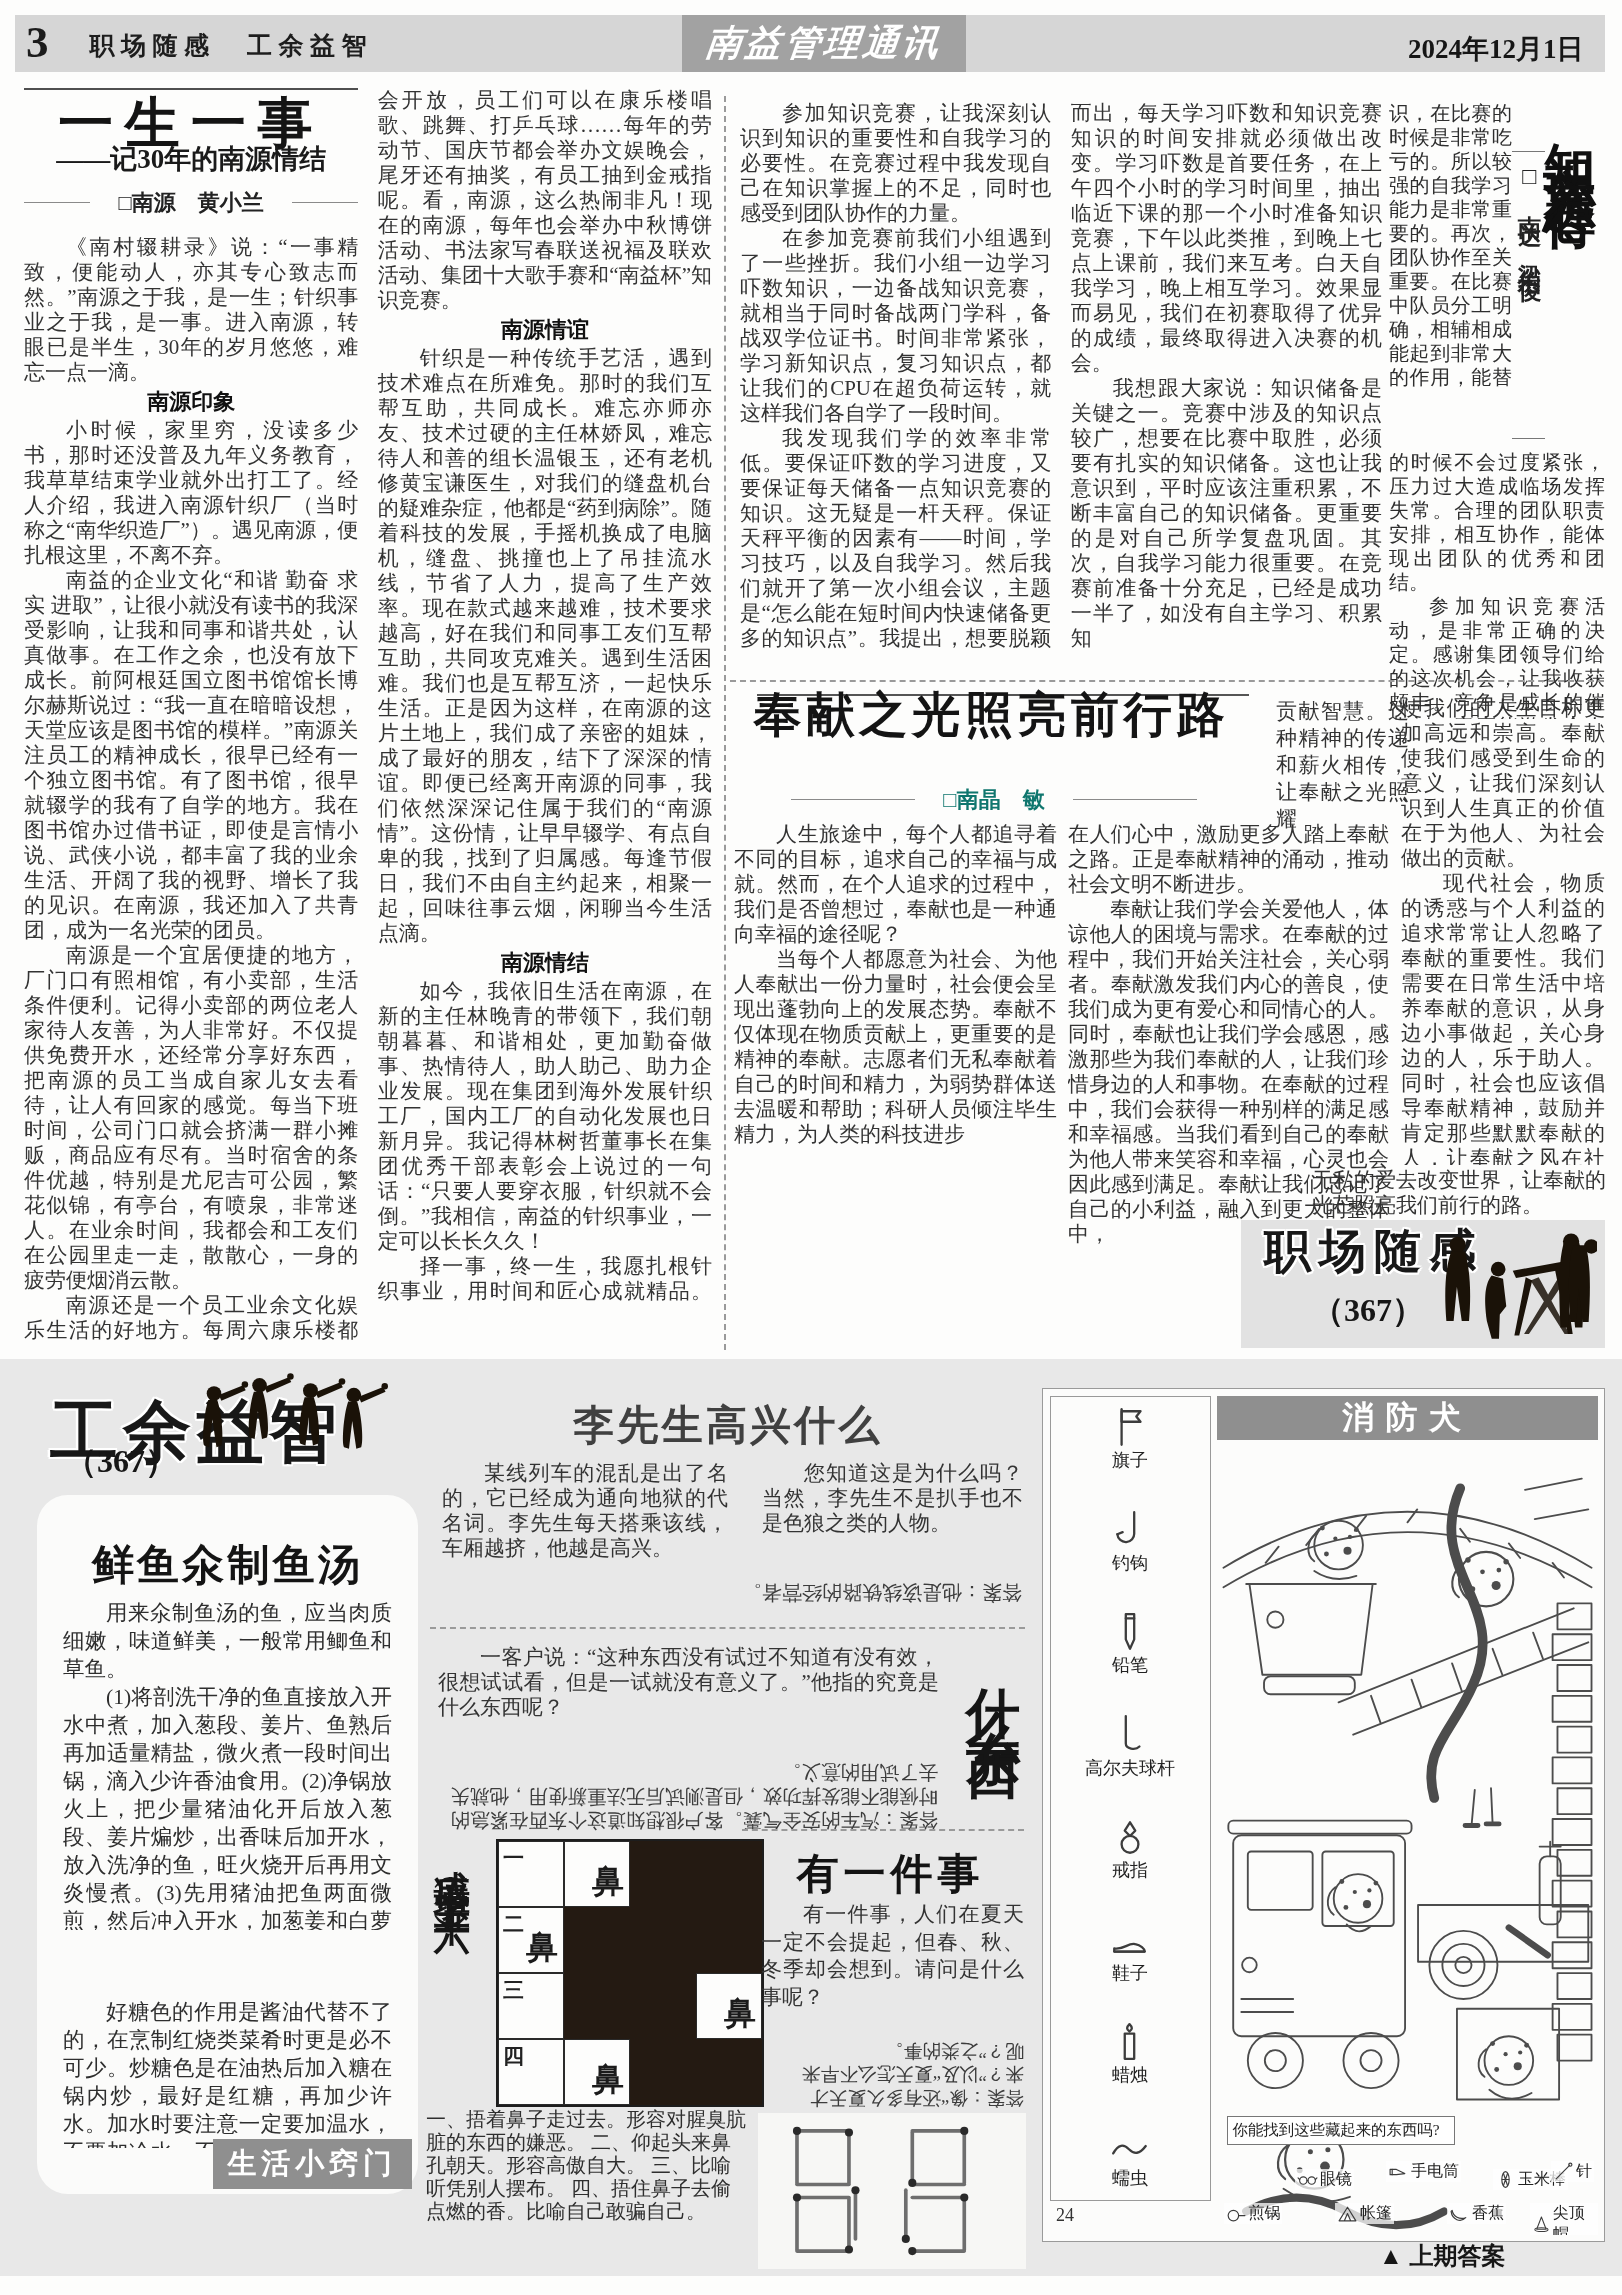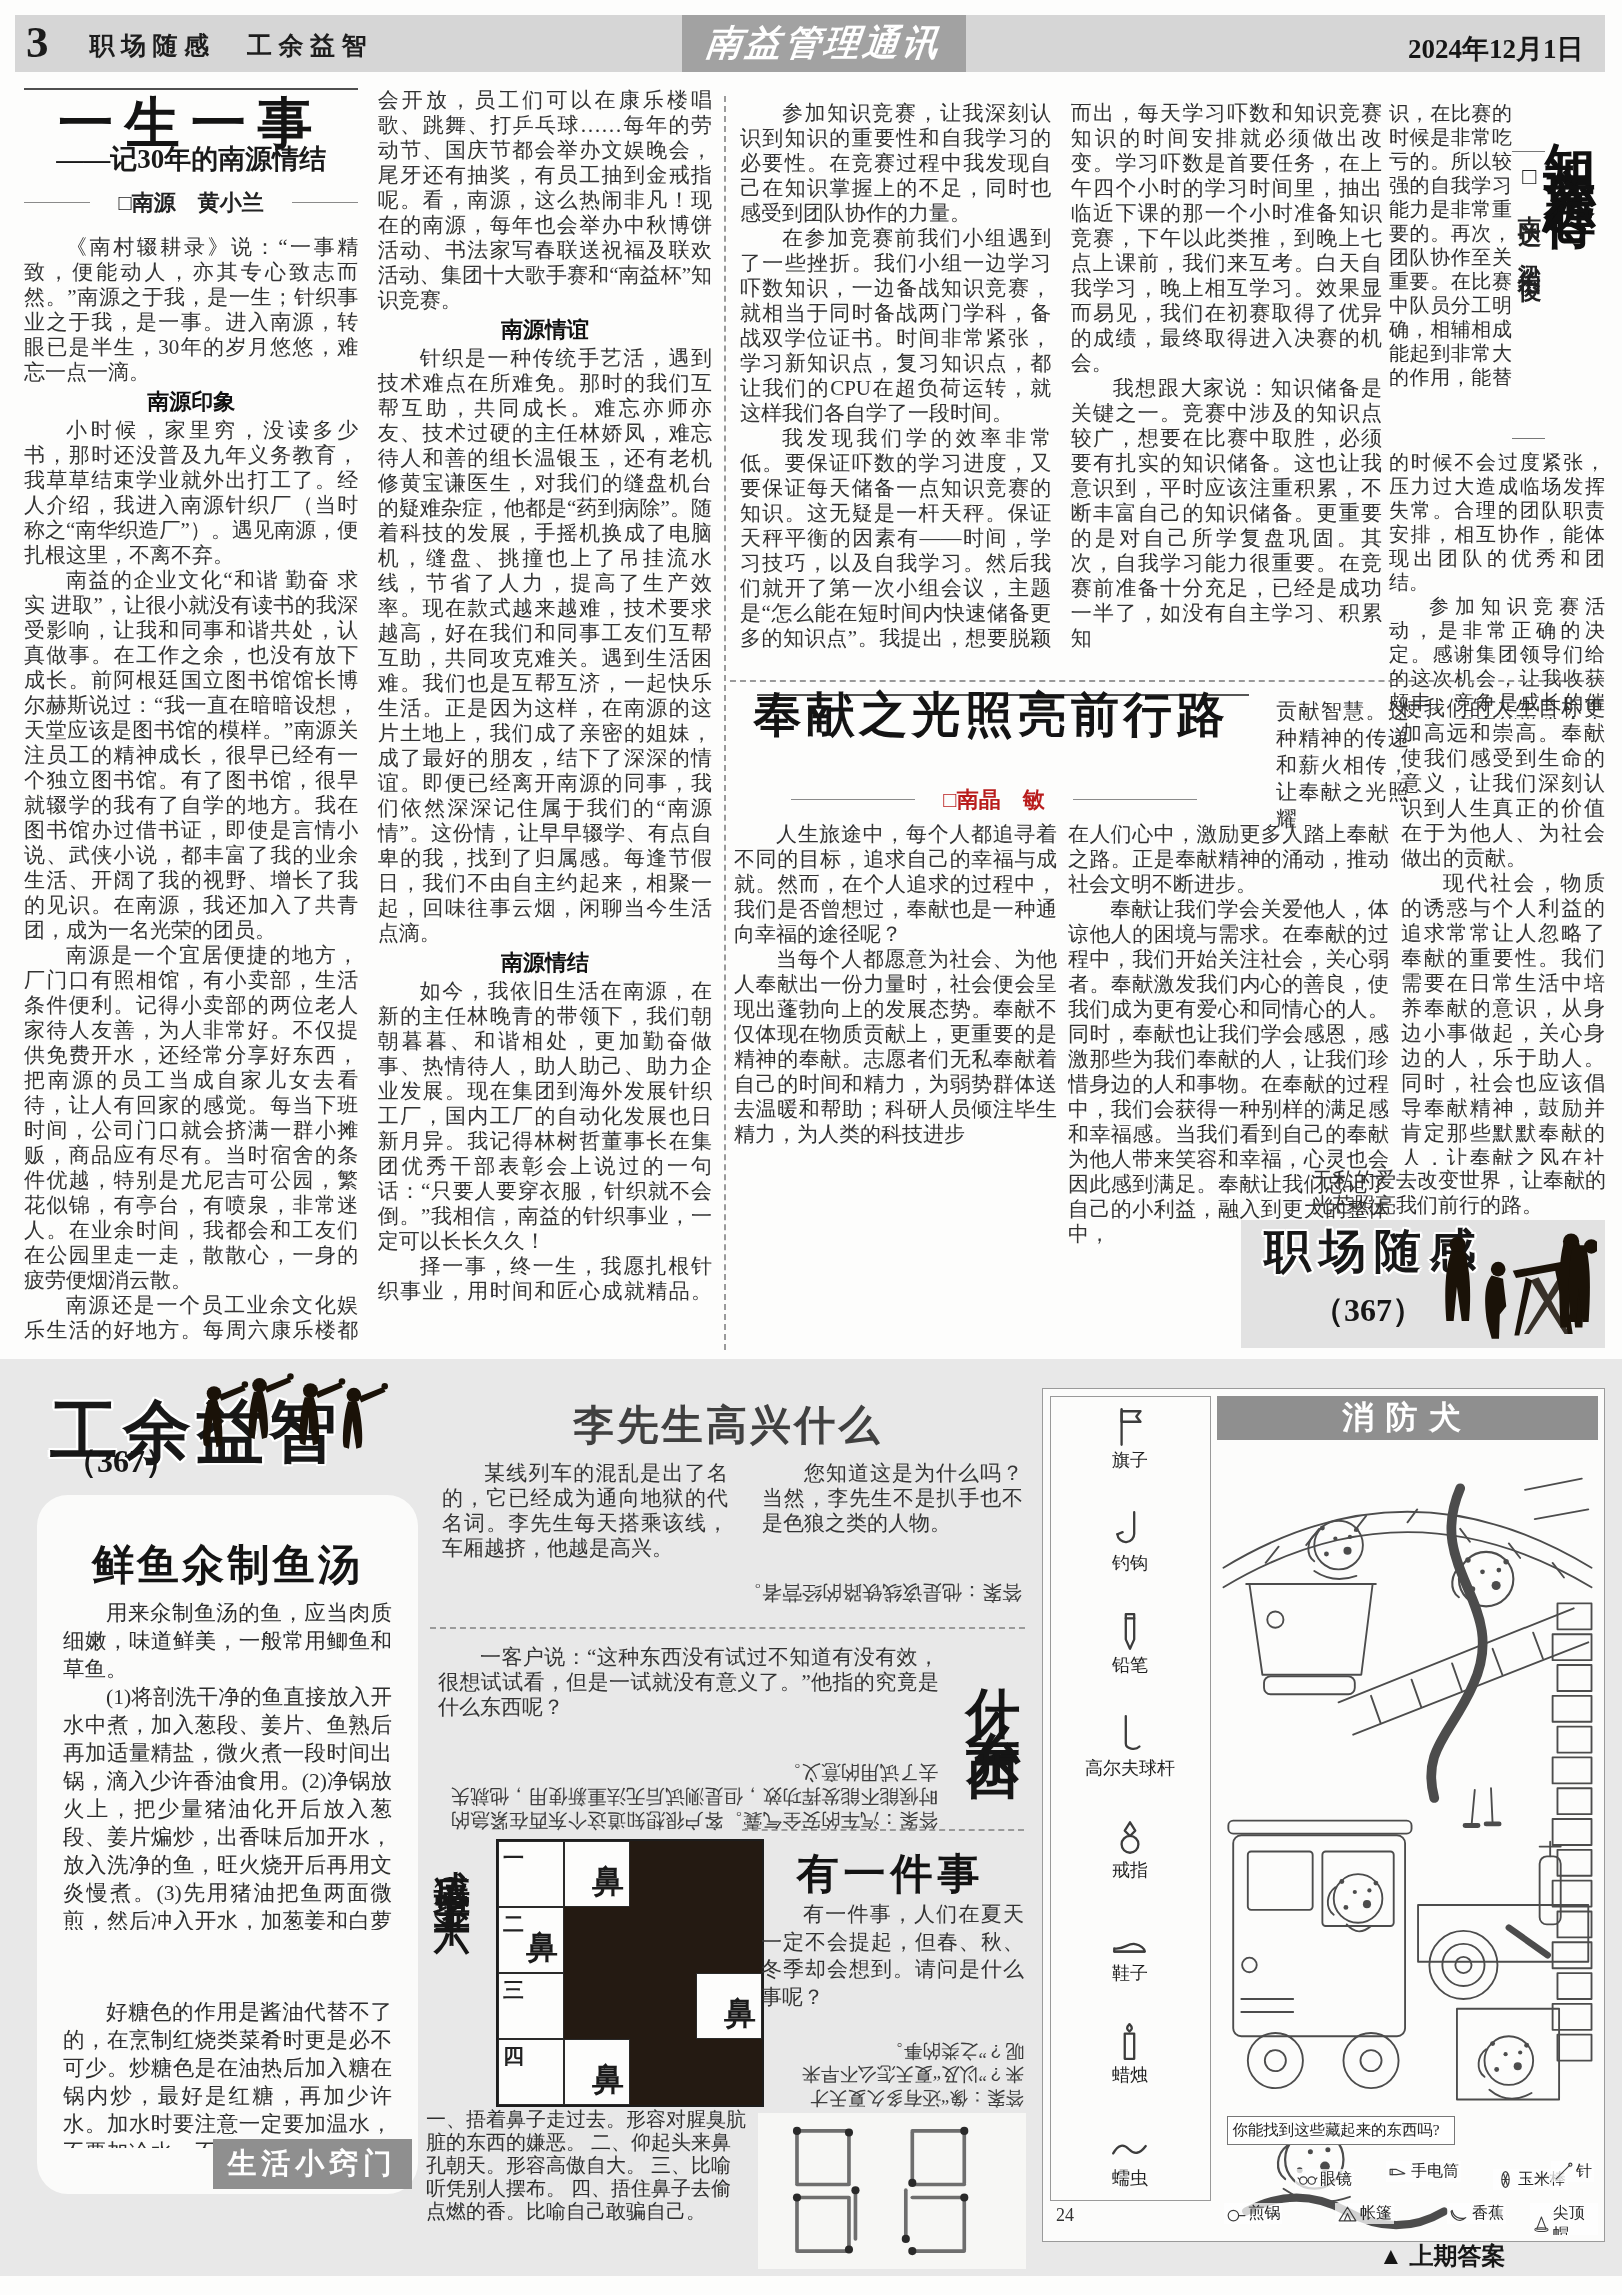--- a/index.html
+++ b/index.html
@@ -43,21 +43,21 @@
   .a2vtitle{writing-mode:vertical-rl;font-size:52px;font-weight:900;color:#101010;letter-spacing:11.4px;
             width:58px;height:324px;margin-left:1.6px;font-family:"Liberation Sans","DejaVu Sans",sans-serif;}
   .a2rbot{margin-top:11.4px;height:269px;overflow:hidden;font-size:20px;line-height:24px;}
   
   .a3{position:absolute;left:734px;top:691px;width:870px;height:660px;}
   .a3-toprule{position:absolute;left:23px;top:3.2px;width:492px;border-top:2px solid #555;}
   .a3-title{position:absolute;left:19.5px;top:11.4px;width:519px;font-size:48px;font-weight:900;
             letter-spacing:4.9px;color:#141414;white-space:nowrap;}
   .a3-side{position:absolute;left:542px;top:6.5px;width:133px;height:136px;overflow:hidden;
            font-size:21px;line-height:27px;text-align:justify;}
-  .a3-by{position:absolute;left:57px;top:96px;width:406px;font-size:22px;font-weight:700;color:#b91c1c;}
+  .a3-by{position:absolute;left:57px;top:96px;width:406px;font-size:22px;font-weight:700;color:#0f766e;}
   .a3-colA{position:absolute;left:0;top:131px;width:323px;height:527px;overflow:hidden;}
   .a3-colM{position:absolute;left:334px;top:131px;width:321px;height:527px;overflow:hidden;}
   .a3-colD{position:absolute;left:667px;top:4.9px;width:204px;height:469px;overflow:hidden;}
   .a3-tail{position:absolute;left:578px;top:477px;width:294px;height:52px;overflow:hidden;}
   
   .wpbox{position:absolute;left:507px;top:529px;width:364px;height:128px;background:#e2e2e2;}
   .bubble{font-family:"Liberation Sans","DejaVu Sans",sans-serif;font-weight:900;color:#181818;
           text-shadow:1.6px 1.6px 0 #fff,-1.6px -1.6px 0 #fff,1.6px -1.6px 0 #fff,-1.6px 1.6px 0 #fff,0 2.4px 0 #fff,0 -2.4px 0 #fff,2.4px 0 0 #fff,-2.4px 0 0 #fff;}
   .wp-title{position:absolute;left:23px;top:18px;font-size:47px;letter-spacing:8px;}
   .wp-issue{position:absolute;left:71px;top:78px;font-size:32px;font-weight:700;color:#161616;}

